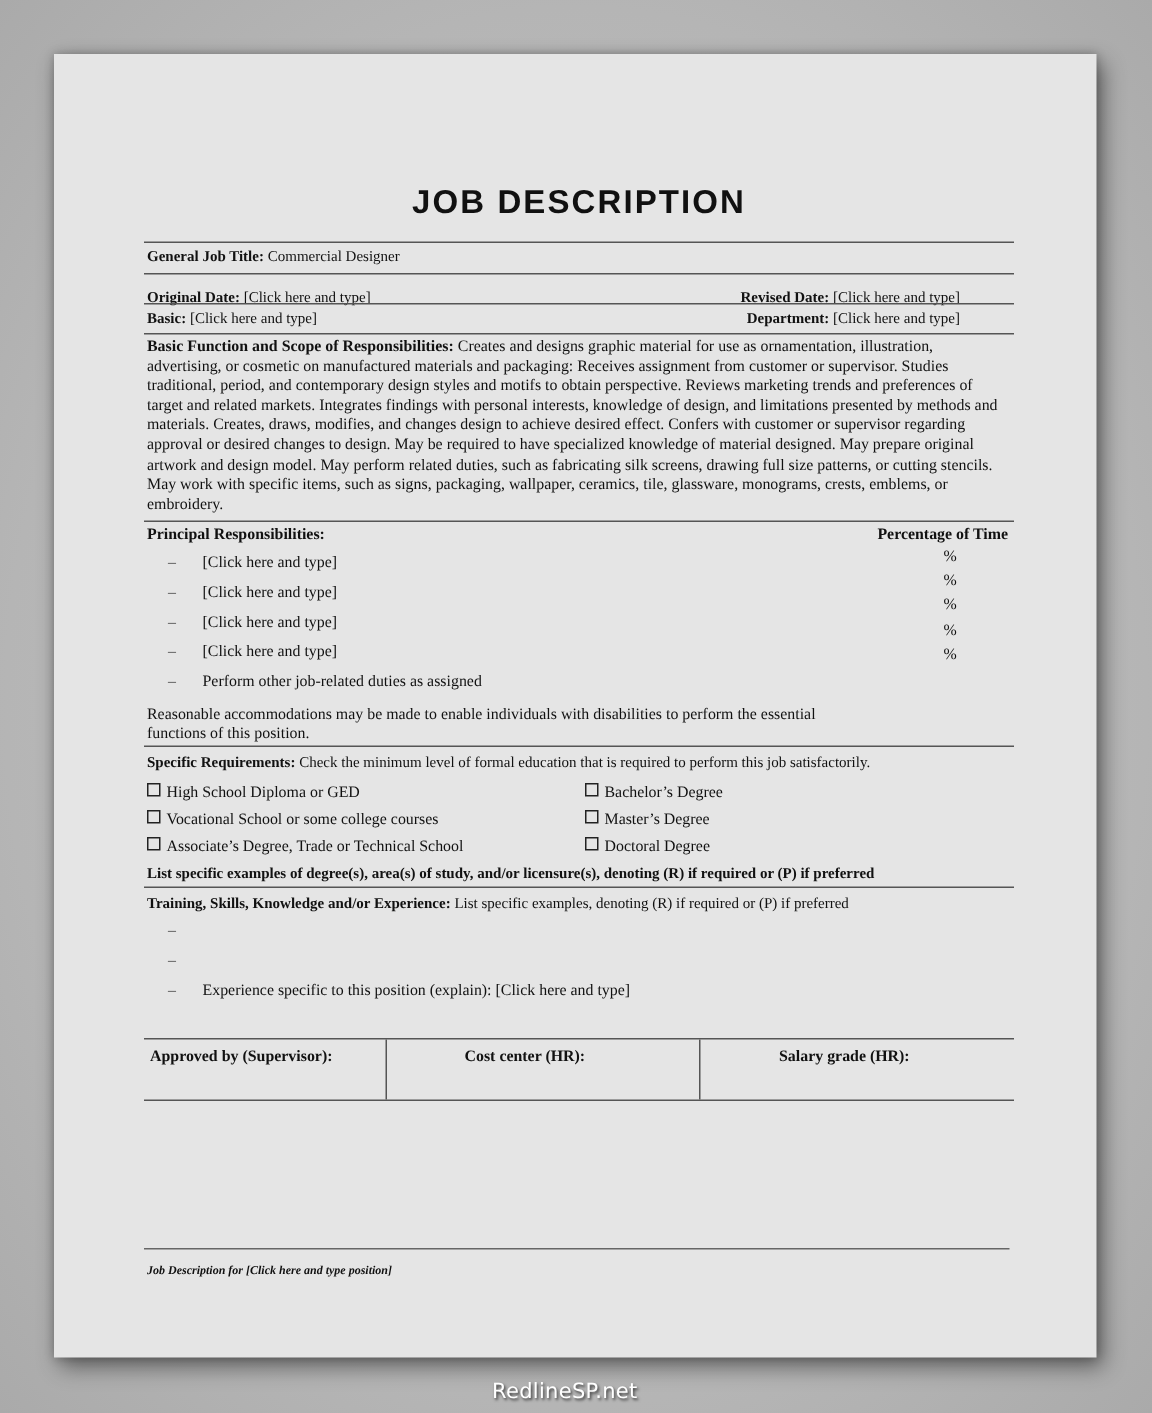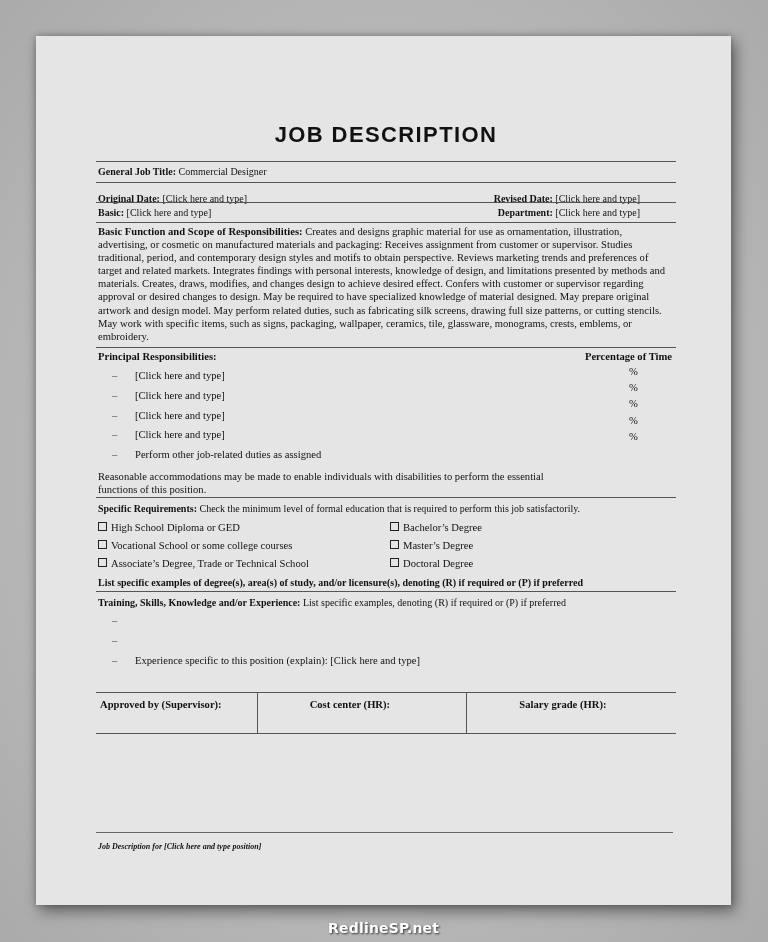--- a/index.html
+++ b/index.html
@@ -59,21 +59,21 @@
   }
   .approval .cell:last-child { border-right: none; }
   .footer-rule { position: absolute; left: 0; top: 796px; width: 577px; border-top: 1.5px solid #666; }
   .footer-text {
     position: absolute; left: 2px; top: 806px;
     font-family: Liberation Serif, serif; font-style: italic; font-weight: bold;
     font-size: 8px; color: #111;
   }
   .watermark {
     position: absolute; left: 328px; top: 920px;
-    font-family: "DejaVu Sans", sans-serif; font-weight: bold; font-size: 14px;
+    font-family: "DejaVu Sans", sans-serif; font-weight: normal; font-size: 14px;
     color: #ffffff; text-shadow: 1px 1px 2px rgba(0,0,0,0.7);
     letter-spacing: 0.2px;
   }
 </style>
 </head>
 <body>
 
 <div class="page">
   <div class="content">
 

